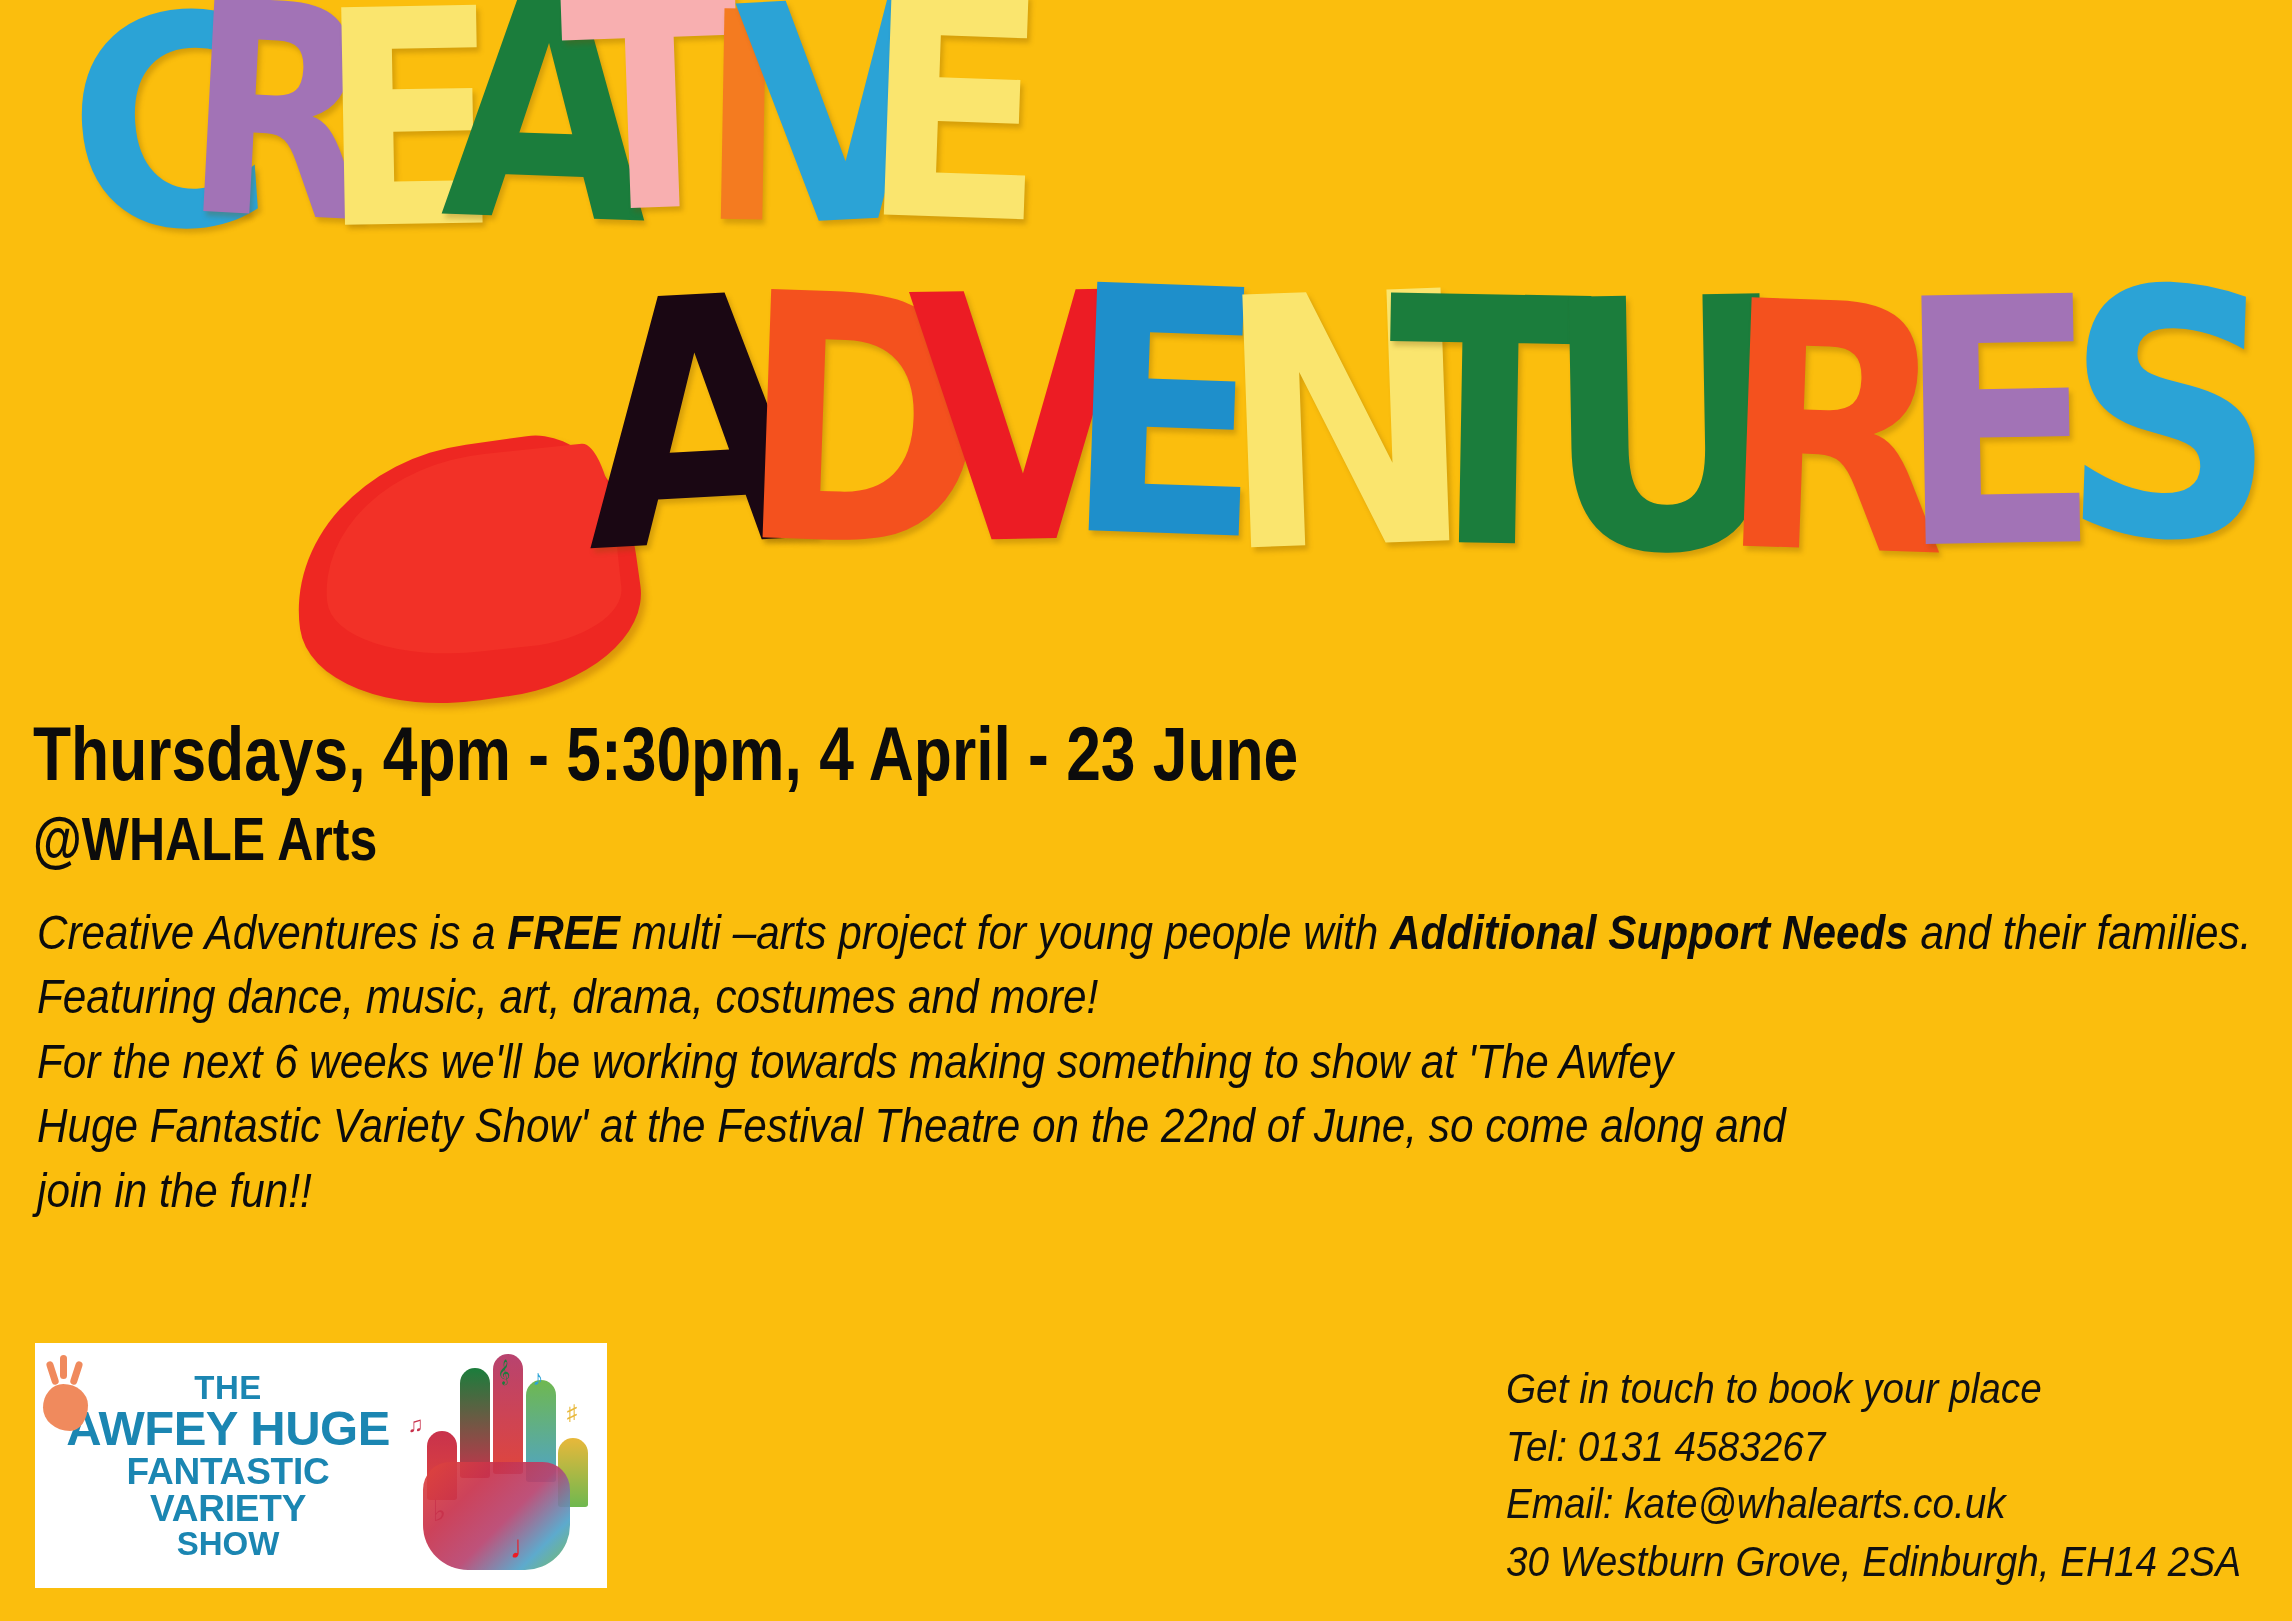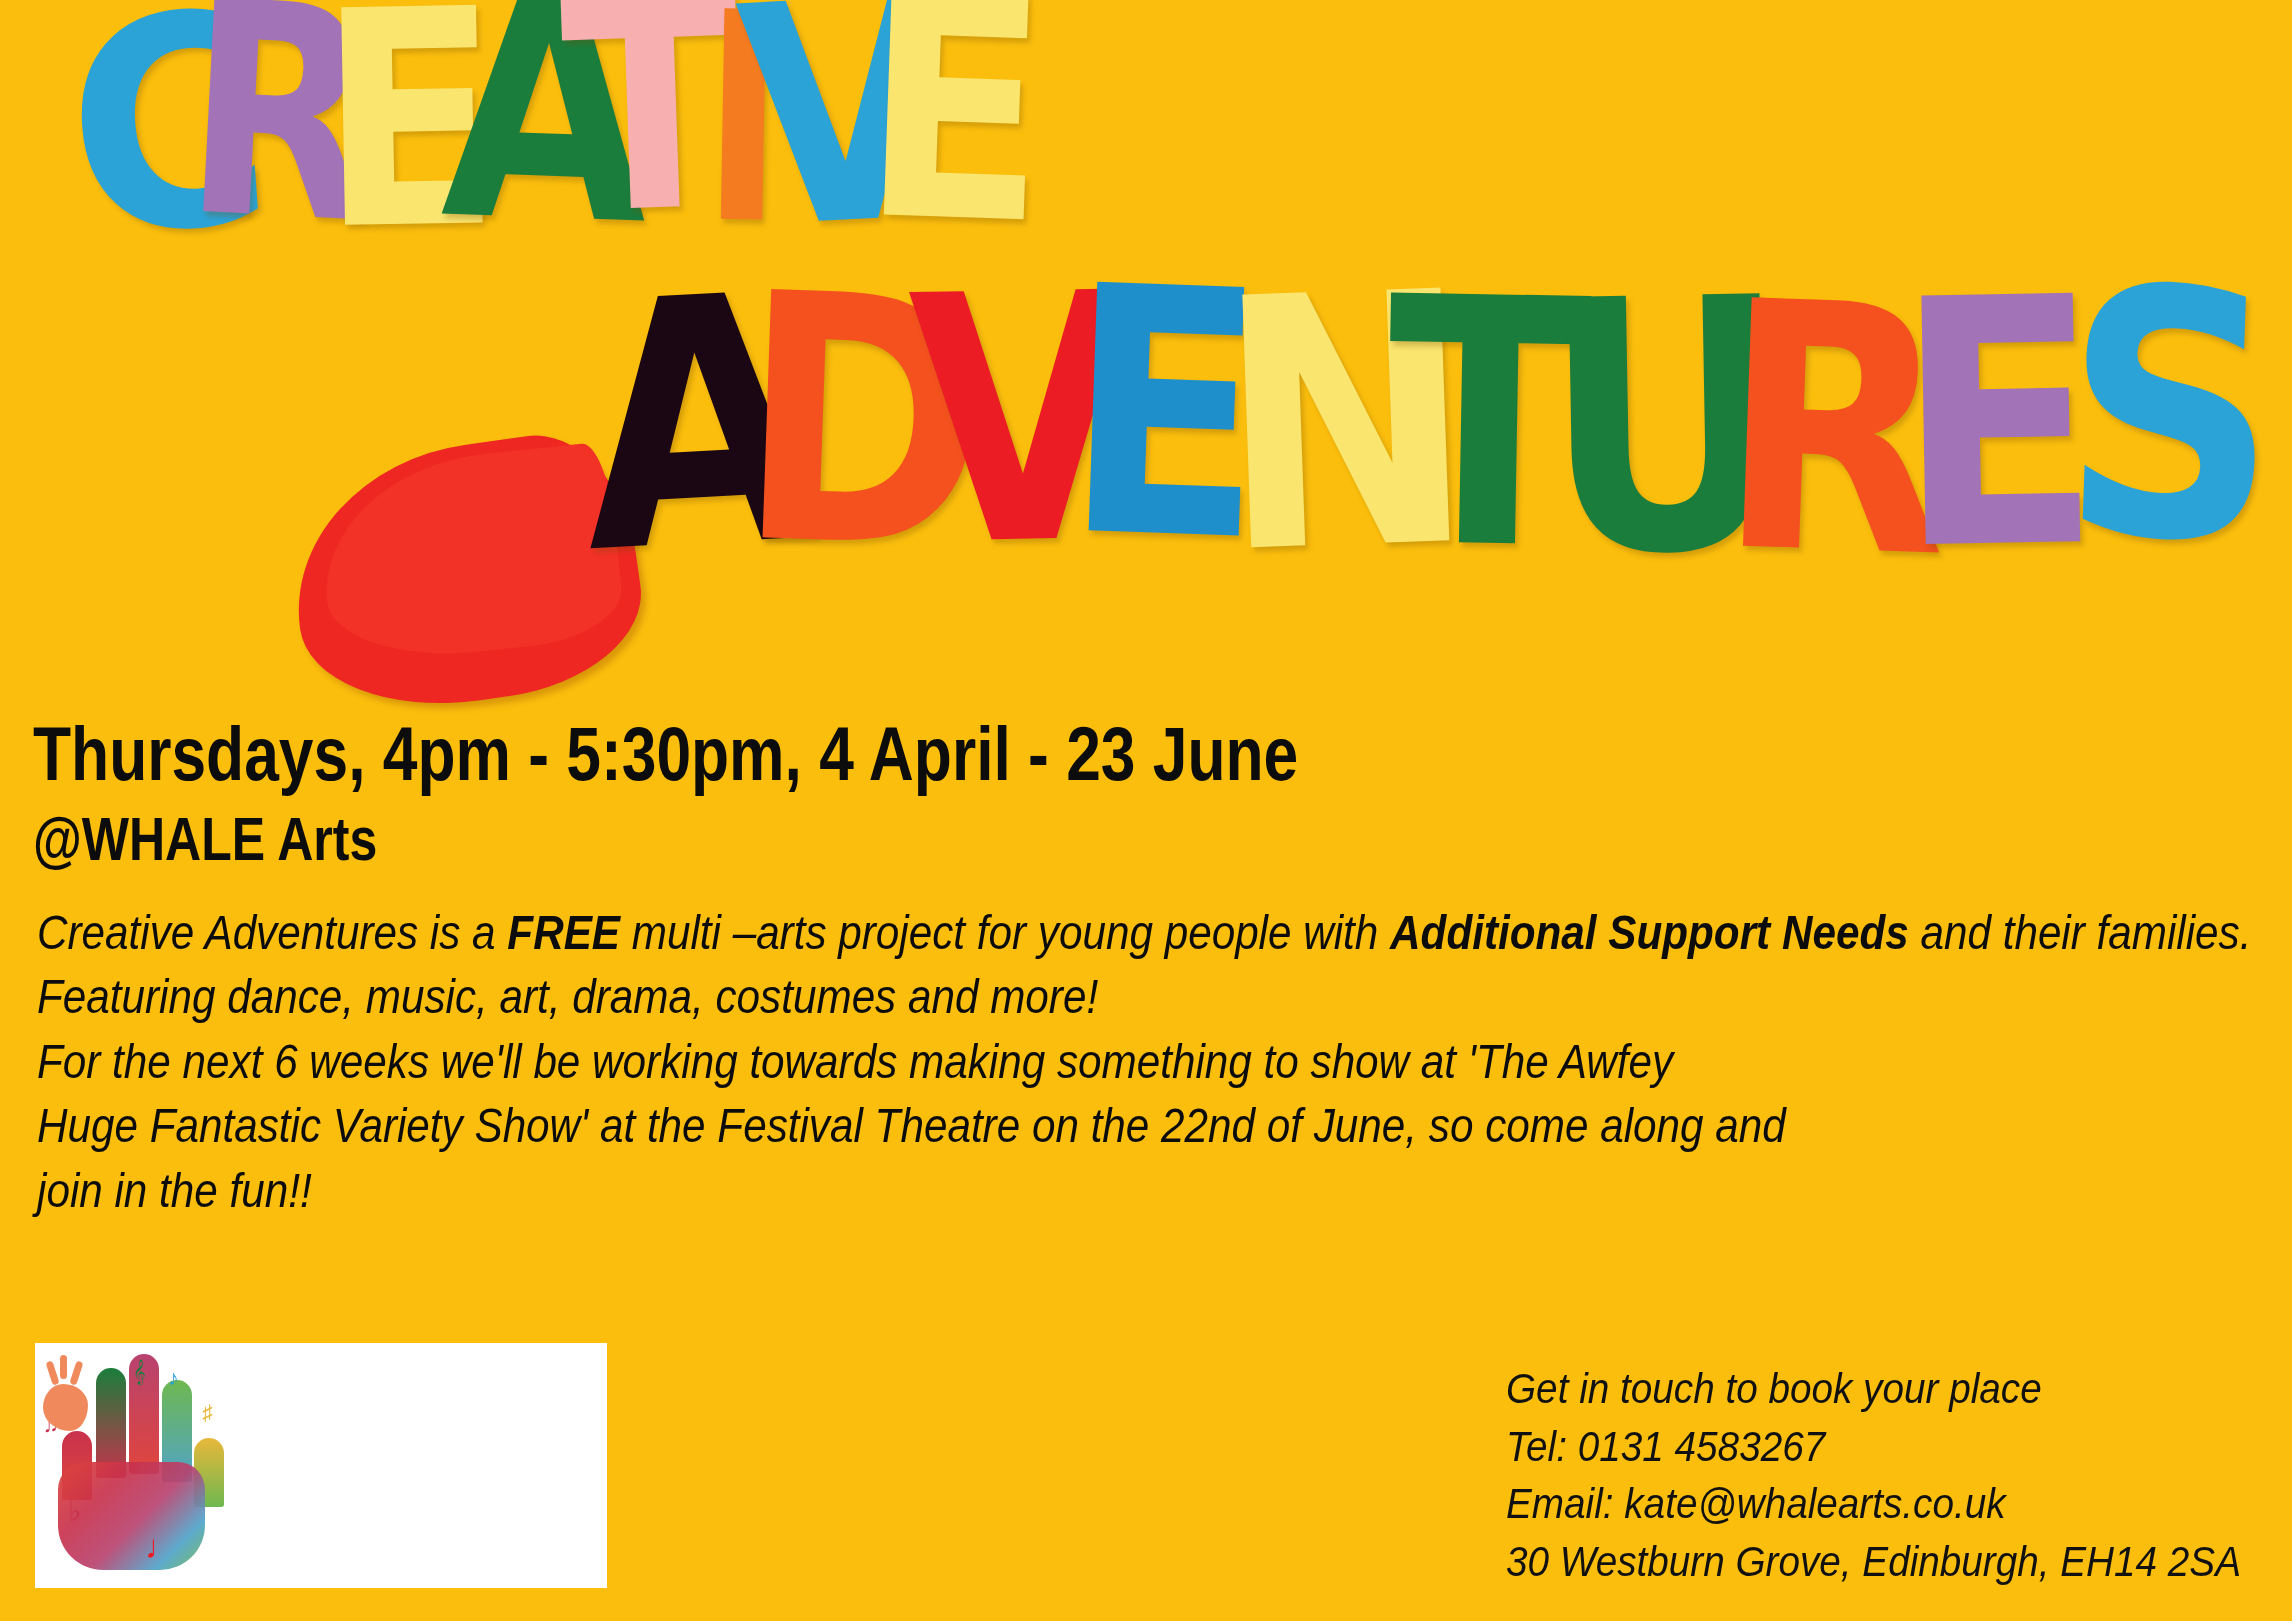--- a/index.html
+++ b/index.html
@@ -184,20 +184,26 @@
 
   <div class="body">
     <p class="para-wrap"><span>Creative Adventures is a </span><b>FREE</b><span> multi –arts project for young people with </span><b>Additional Support Needs</b><span> and their families.</span></p>
     <p>Featuring dance, music, art, drama, costumes and more!</p>
     <p>For the next 6 weeks we'll be working towards making something to show at 'The Awfey</p>
     <p>Huge Fantastic Variety Show' at the Festival Theatre on the 22nd of June, so come along and</p>
     <p>join in the fun!!</p>
   </div>
 
   <div class="logo-awfey">
+    <div class="awfey-text">
+      <div class="awfey-l1">THE</div>
+      <div class="awfey-l2">AWFEY HUGE</div>
+      <div class="awfey-l3">FANTASTIC VARIETY</div>
+      <div class="awfey-l4">SHOW</div>
+    </div>
     <div class="hand">
       <div class="finger" style="left:23.5px;bottom:76px;height:69px;background:linear-gradient(#C8324C,#E0453C);"></div>
       <div class="finger" style="left:57px;bottom:98px;height:110px;background:linear-gradient(#1B7D3C,#C8324C);"></div>
       <div class="finger" style="left:90px;bottom:102px;height:120px;background:linear-gradient(#B8436F,#E0453C);"></div>
       <div class="finger" style="left:123px;bottom:94px;height:102px;background:linear-gradient(#6FB850,#4FA3C9);"></div>
       <div class="finger" style="left:155px;bottom:69px;height:69px;background:linear-gradient(#E8B83A,#6FB850);"></div>
       <div class="palm"></div>
       <span class="note" style="left:3.9px;top:57px;">♫</span>
       <span class="note" style="left:129px;top:9.8px;color:#2BA3D6;">♪</span>
       <span class="note" style="left:163px;top:45px;color:#E8B83A;">♯</span>

